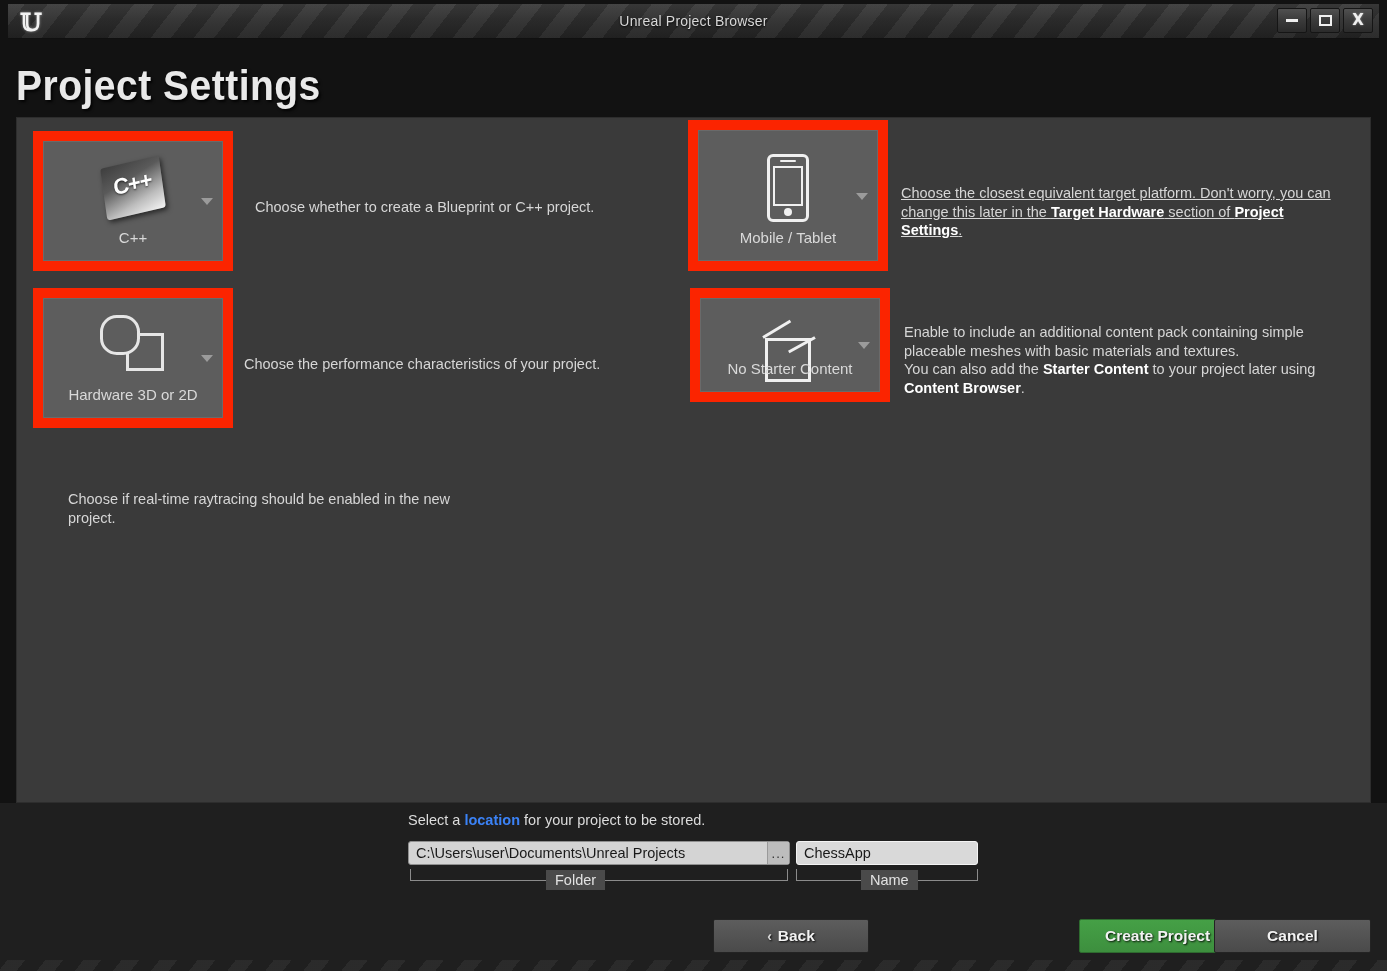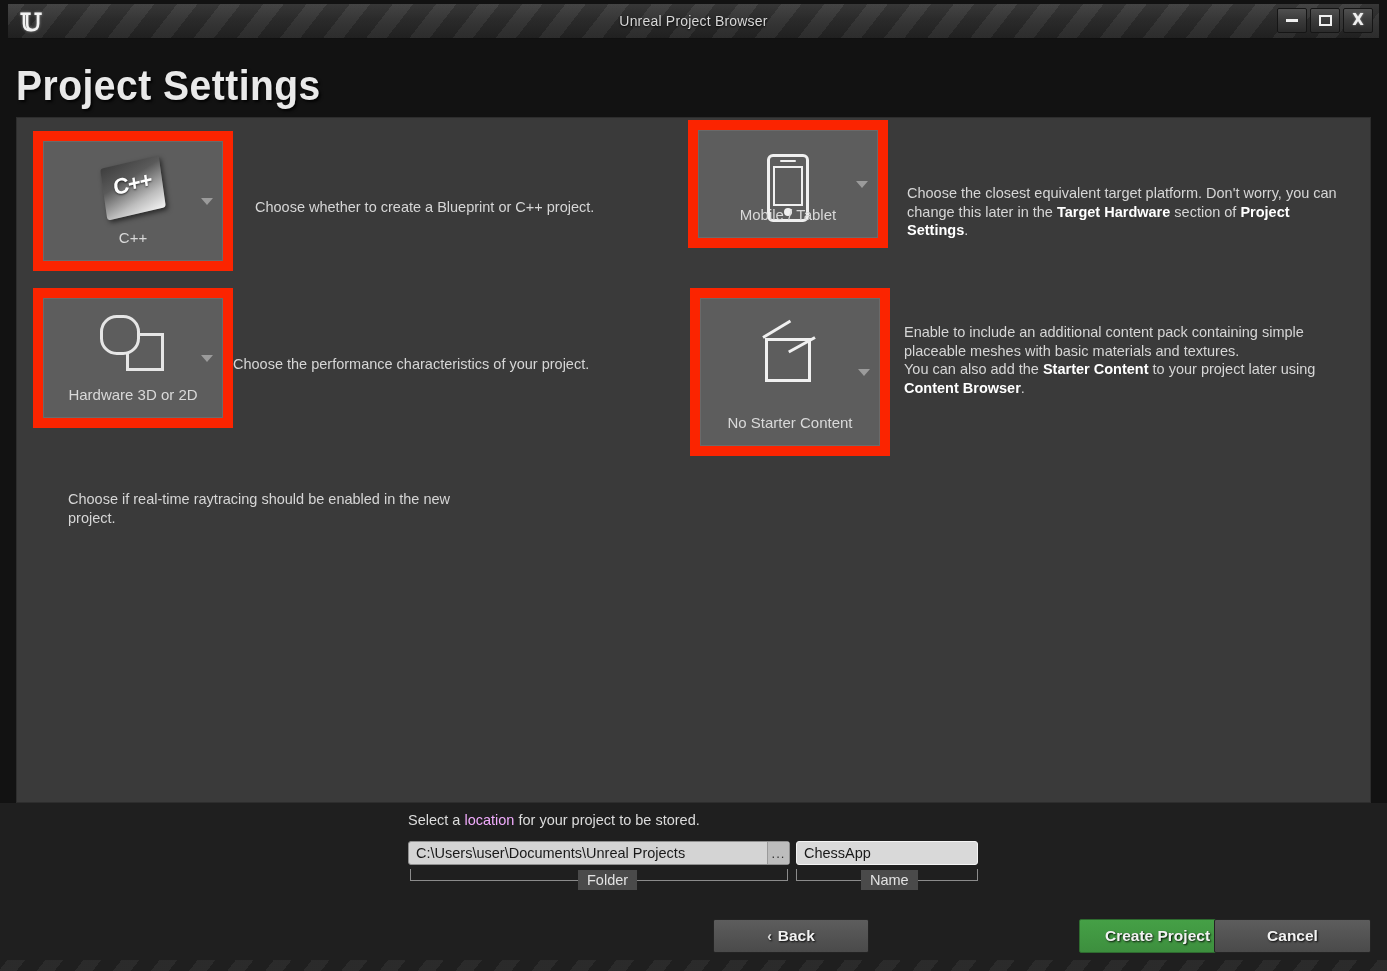--- a/index.html
+++ b/index.html
@@ -219,21 +219,21 @@
     background: radial-gradient(ellipse at center, rgba(0,0,0,0.65) 0%, rgba(0,0,0,0) 72%);
   }
 
   
   .footer { position: absolute; left: 0; top: 803px; width: 1387px; height: 168px; background:#1f1f1f; }
 
   .loc-label {
     position: absolute; left: 408px; top: 812px;
     color: #dcdcdc; font-size: 14.5px;
   }
-  .loc-label b { color: #f0abfc; font-weight: normal; }
+  .loc-label b { color: #3b82f6; font-weight: bold; }
 
   .field {
     position: absolute;
     height: 24px;
     background: #d4d4d4;
     border: 1px solid #8f8f8f;
     border-radius: 3px;
     display: flex; align-items: center;
   }
   .field.folder { left: 408px; top: 841px; width: 382px; }
@@ -263,21 +263,21 @@
   .bracket.folder { left: 410px; top: 869px; width: 378px; }
   .bracket.name   { left: 796px; top: 869px; width: 182px; }
   .bracket-cap {
     position: absolute;
     background: #4a4a4a;
     color: #e2e2e2;
     font-size: 14.5px;
     padding: 2px 9px;
     white-space: nowrap;
   }
-  .bracket-cap.folder { left: 578px; top: 870px; }
+  .bracket-cap.folder { left: 546px; top: 870px; }
   .bracket-cap.name   { left: 861px; top: 870px; }
 
   
   .btn {
     position: absolute; height: 34px;
     display: flex; align-items: center; justify-content: center;
     color: #f2f2f2;
     font-size: 15.5px; font-weight: bold;
     text-shadow: 1px 1px 2px rgba(0,0,0,0.9);
     border: 1px solid #232323;
@@ -348,45 +348,45 @@
         <div class="card-icon">
           <div class="icn-shapes">
               <span class="circ"></span>
               <span class="sq"></span>
             </div>
         </div>
         <div class="card-label">Hardware 3D or 2D</div>
         <div class="card-caret"></div>
       </div>
     </div>
-    <div class="opt-desc" style="width:440px; margin-top:67px;">Choose the performance characteristics of your project.</div>
+    <div class="opt-desc" style="width:440px; margin-left:11px; margin-top:67px;">Choose the performance characteristics of your project.</div>
   </div>
 
   <div class="opt-row" style="left:47px; top:445px;">
     <div class="opt-desc" style="width:420px; margin-left:21px; margin-top:45px;">Choose if real-time raytracing should be enabled in the new project.</div>
   </div>
 
   <div class="opt-row" style="left:688px; top:120px;">
     <div class="card-wrap hl" style="border-color: rgb(251, 36, 0);">
-      <div class="card" style="height:108px;">
+      <div class="card" style="height:131px;">
         <div class="card-icon" style="top:14px;height:86px;">
           <div class="icn-phone">
               <i></i>
             </div>
         </div>
         <div class="card-label">Mobile / Tablet</div>
         <div class="card-caret"></div>
       </div>
     </div>
-    <div class="opt-desc" style="width:445px; margin-left:19px; margin-top:64px;">Choose the closest equivalent target platform. Don't worry, you can change this later in the <b>Target Hardware</b> section of <b>Project Settings</b>.</div>
+    <div class="opt-desc" style="width:445px; margin-left:13px; margin-top:64px;text-decoration:underline;">Choose the closest equivalent target platform. Don't worry, you can change this later in the <b>Target Hardware</b> section of <b>Project Settings</b>.</div>
   </div>
 
   <div class="opt-row" style="left:690px; top:288px;">
     <div class="card-wrap hl" style="border-color: rgb(251, 36, 0);">
-      <div class="card" style="height:148px;">
+      <div class="card" style="height:94px;">
         <div class="card-icon" style="top:12px;height:80px;">
           <div class="icn-box">
               <span class="body"></span>
               <span class="lid1"></span>
               <span class="lid2"></span>
             </div>
         </div>
         <div class="card-label">No Starter Content</div>
         <div class="card-caret"></div>
       </div>

